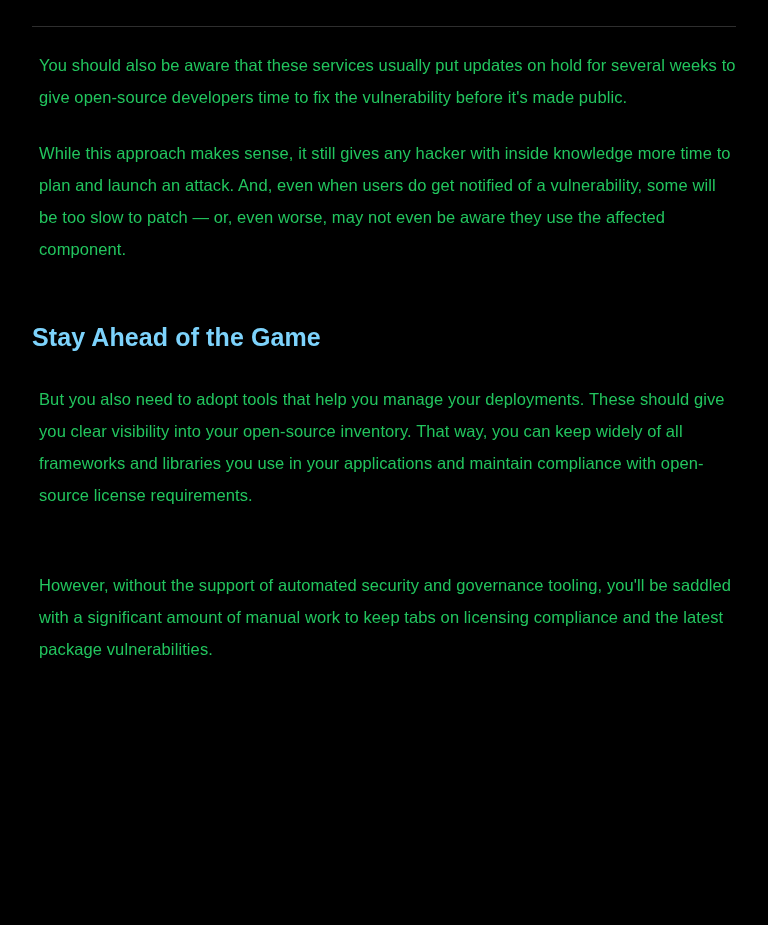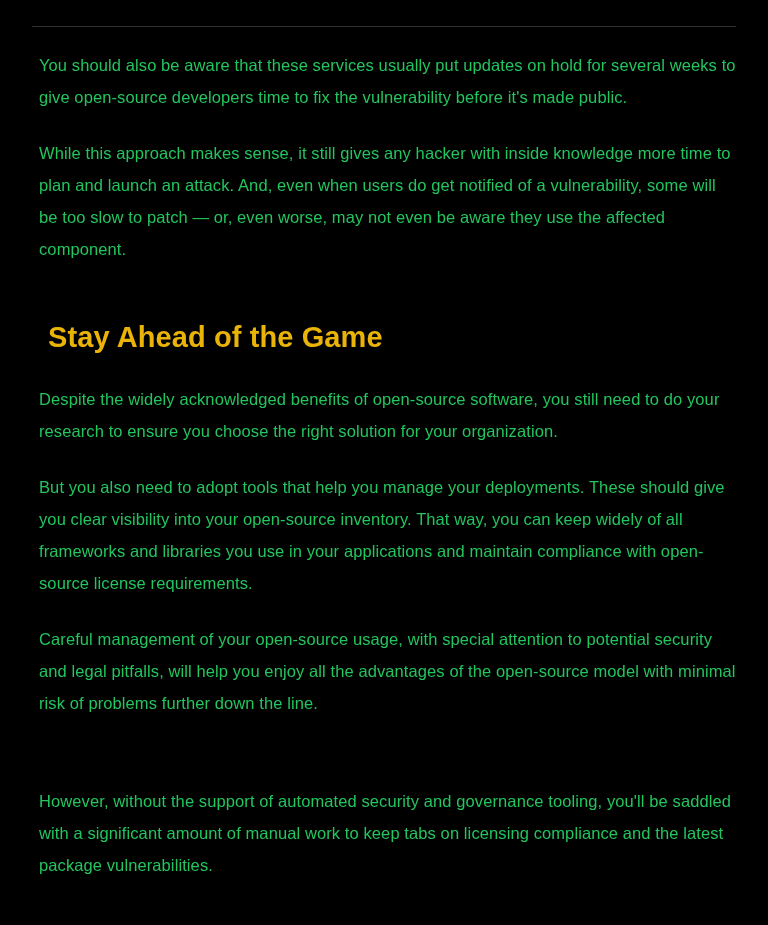--- a/index.html
+++ b/index.html
@@ -30,47 +30,45 @@
     font-size: 16.5px;
     line-height: 32px;
     color: #22c55e;
     letter-spacing: 0.1px;
     max-width: 706px;
   }
   p.para.tight {
     margin-bottom: 32px;
   }
   h2.heading {
-    margin: 56px 0 30px 16px;
-    font-size: 29px;
+    margin: 56px 0 30px 0;
+    font-size: 25px;
     line-height: 32px;
     font-weight: bold;
-    color: #eab308;
+    color: #7dd3fc;
     letter-spacing: 0.1px;
   }
   .gap {
     height: 34px;
   }
 </style>
 </head>
 <body>
 
 <div class="article">
   <div class="rule"></div>
 
   <p class="para">You should also be aware that these services usually put updates on hold for several weeks to give open-source developers time to fix the vulnerability before it's made public.</p>
 
   <p class="para">While this approach makes sense, it still gives any hacker with inside knowledge more time to plan and launch an attack. And, even when users do get notified of a vulnerability, some will be too slow to patch — or, even worse, may not even be aware they use the affected component.</p>
 
   <h2 class="heading">Stay Ahead of the Game</h2>
 
-  <p class="para">Despite the widely acknowledged benefits of open-source software, you still need to do your research to ensure you choose the right solution for your organization.</p>
 
   <p class="para">But you also need to adopt tools that help you manage your deployments. These should give you clear visibility into your open-source inventory. That way, you can keep widely of all frameworks and libraries you use in your applications and maintain compliance with open-source license requirements.</p>
 
 
-  <p class="para tight">Careful management of your open-source usage, with special attention to potential security and legal pitfalls, will help you enjoy all the advantages of the open-source model with minimal risk of problems further down the line.</p>
 
   <div class="gap"></div>
 
   <p class="para">However, without the support of automated security and governance tooling, you'll be saddled with a significant amount of manual work to keep tabs on licensing compliance and the latest package vulnerabilities.</p>
 
 </div>
 
 </body></html>

